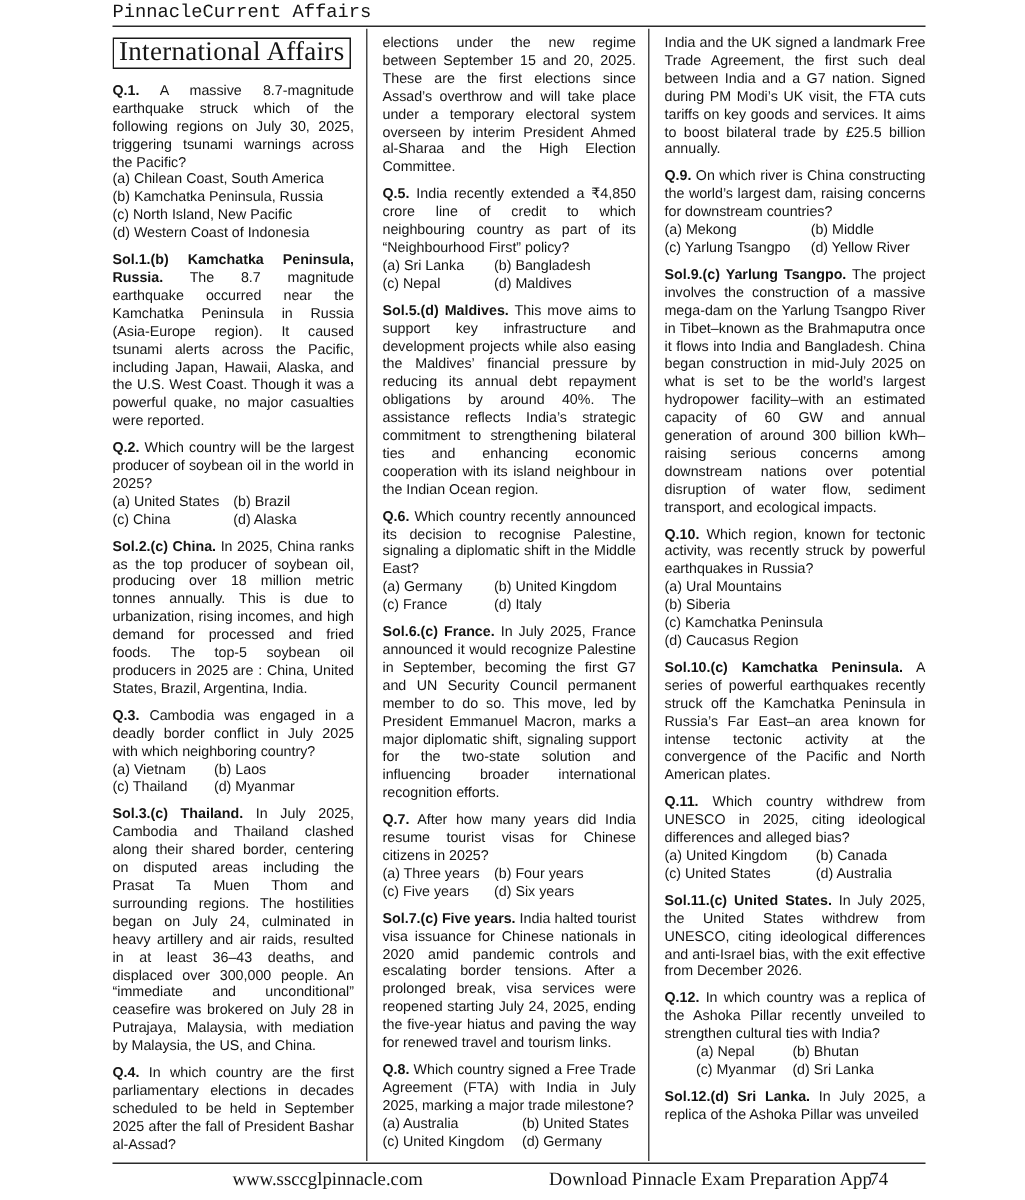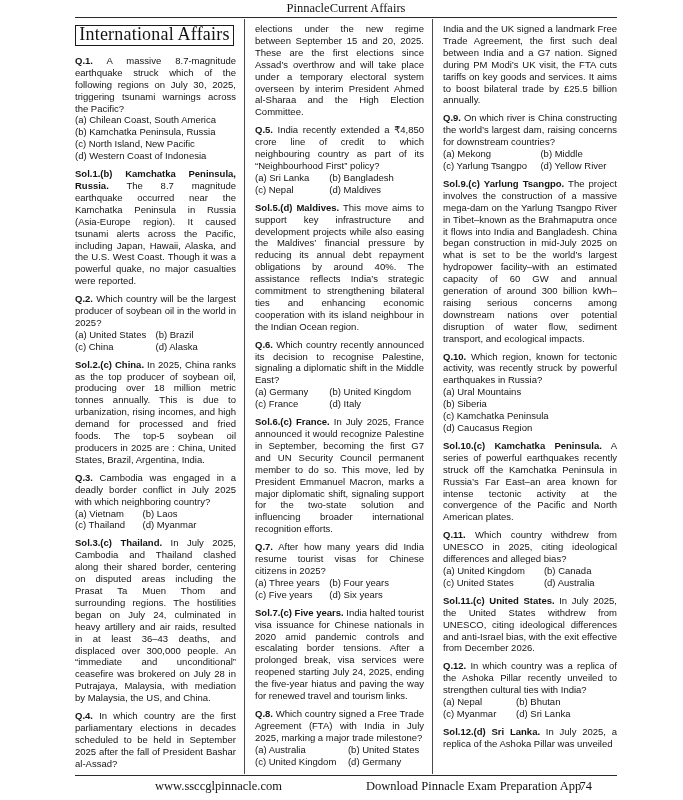--- a/index.html
+++ b/index.html
@@ -1,18 +1,18 @@
 <!DOCTYPE html>
 <html><head>
 <meta charset="utf-8">
 <style>
   html,body{margin:0;padding:0;background:#ddd;}
   .page{width:683px;height:800px;background:#fff;position:relative;overflow:hidden;color:#141414;}
-  .header{position:absolute;top:1px;left:75px;right:66px;display:flex;justify-content:center;
-          font-family:Liberation Serif, serif;font-size:12.5px;}
+  .header{position:absolute;top:1px;left:75px;right:66px;display:flex;justify-content:flex-start;
+          font-family:Liberation Mono, monospace;font-size:12.5px;}
   .rule-top{position:absolute;top:17px;left:75px;right:66px;border-top:1.6px solid #2a2a2a;}
   .body-area{position:absolute;top:19px;left:75px;right:66px;bottom:26px;display:flex;overflow:hidden;
           font-family:"Liberation Sans","DejaVu Sans",sans-serif;font-size:9.5px;line-height:11.9px;}
   .col{box-sizing:border-box;}
   .col1{width:169px;padding:4px 8px 0 0;}
   .col2{width:188px;border-left:1px solid #4a4a4a;padding:4px 8px 0 10px;}
   .col3{flex:1;border-left:1px solid #4a4a4a;padding:4px 0 0 10px;}
   .title-box{border:1.5px solid #1a1a1a;margin:2px 2px 9px 0;padding:3px 2px 4px;text-align:center;
           font-family:"Liberation Serif","DejaVu Serif",serif;font-weight:normal;font-size:18px;letter-spacing:.2px;}
   p{margin:0 0 6px;}
@@ -123,21 +123,21 @@
         <p class="sol"><b>Sol.10.(c) Kamchatka Peninsula.</b> A series of powerful earthquakes recently struck off the Kamchatka Peninsula in Russia’s Far East–an area known for intense tectonic activity at the convergence of the Pacific and North American plates.</p>
         <p class="q-text"><b>Q.11.</b> Which country withdrew from UNESCO in 2025, citing ideological differences and alleged bias?</p>
         <div class="options grid" style="grid-template-columns: 58% 1fr;">
           <div class="opt">(a) United Kingdom</div>
           <div class="opt">(b) Canada</div>
           <div class="opt">(c) United States</div>
           <div class="opt">(d) Australia</div>
         </div>
         <p class="sol"><b>Sol.11.(c) United States.</b> In July 2025, the United States withdrew from UNESCO, citing ideological differences and anti-Israel bias, with the exit effective from December 2026.</p>
         <p class="q-text"><b>Q.12.</b> In which country was a replica of the Ashoka Pillar recently unveiled to strengthen cultural ties with India?</p>
-        <div class="options grid" style="grid-template-columns: 42% 1fr;">
+        <div class="options grid" style="grid-template-columns: 42% 1fr; margin-left: 21px;">
           <div class="opt">(a) Nepal</div>
           <div class="opt">(b) Bhutan</div>
           <div class="opt">(c) Myanmar</div>
           <div class="opt">(d) Sri Lanka</div>
         </div>
         <p class="sol"><b>Sol.12.(d) Sri Lanka.</b> In July 2025, a replica of the Ashoka Pillar was unveiled</p>
       </div>
     </div>
 
   <div class="rule-bottom"></div>

